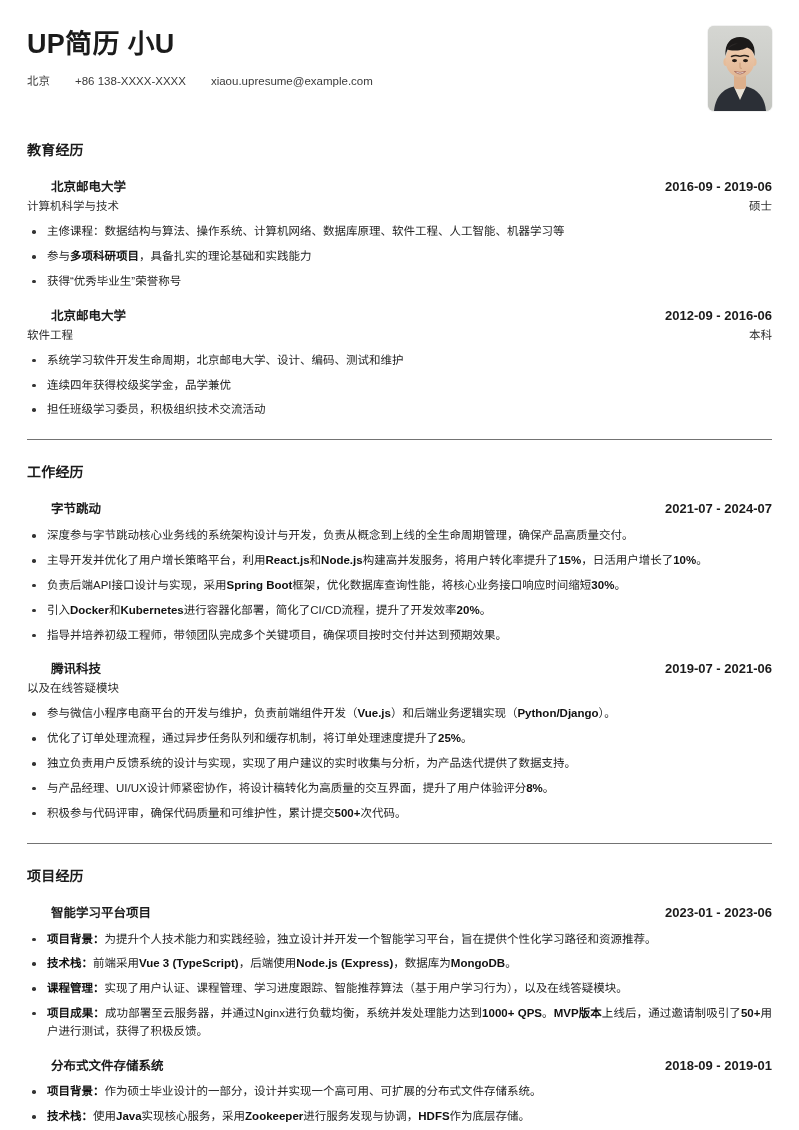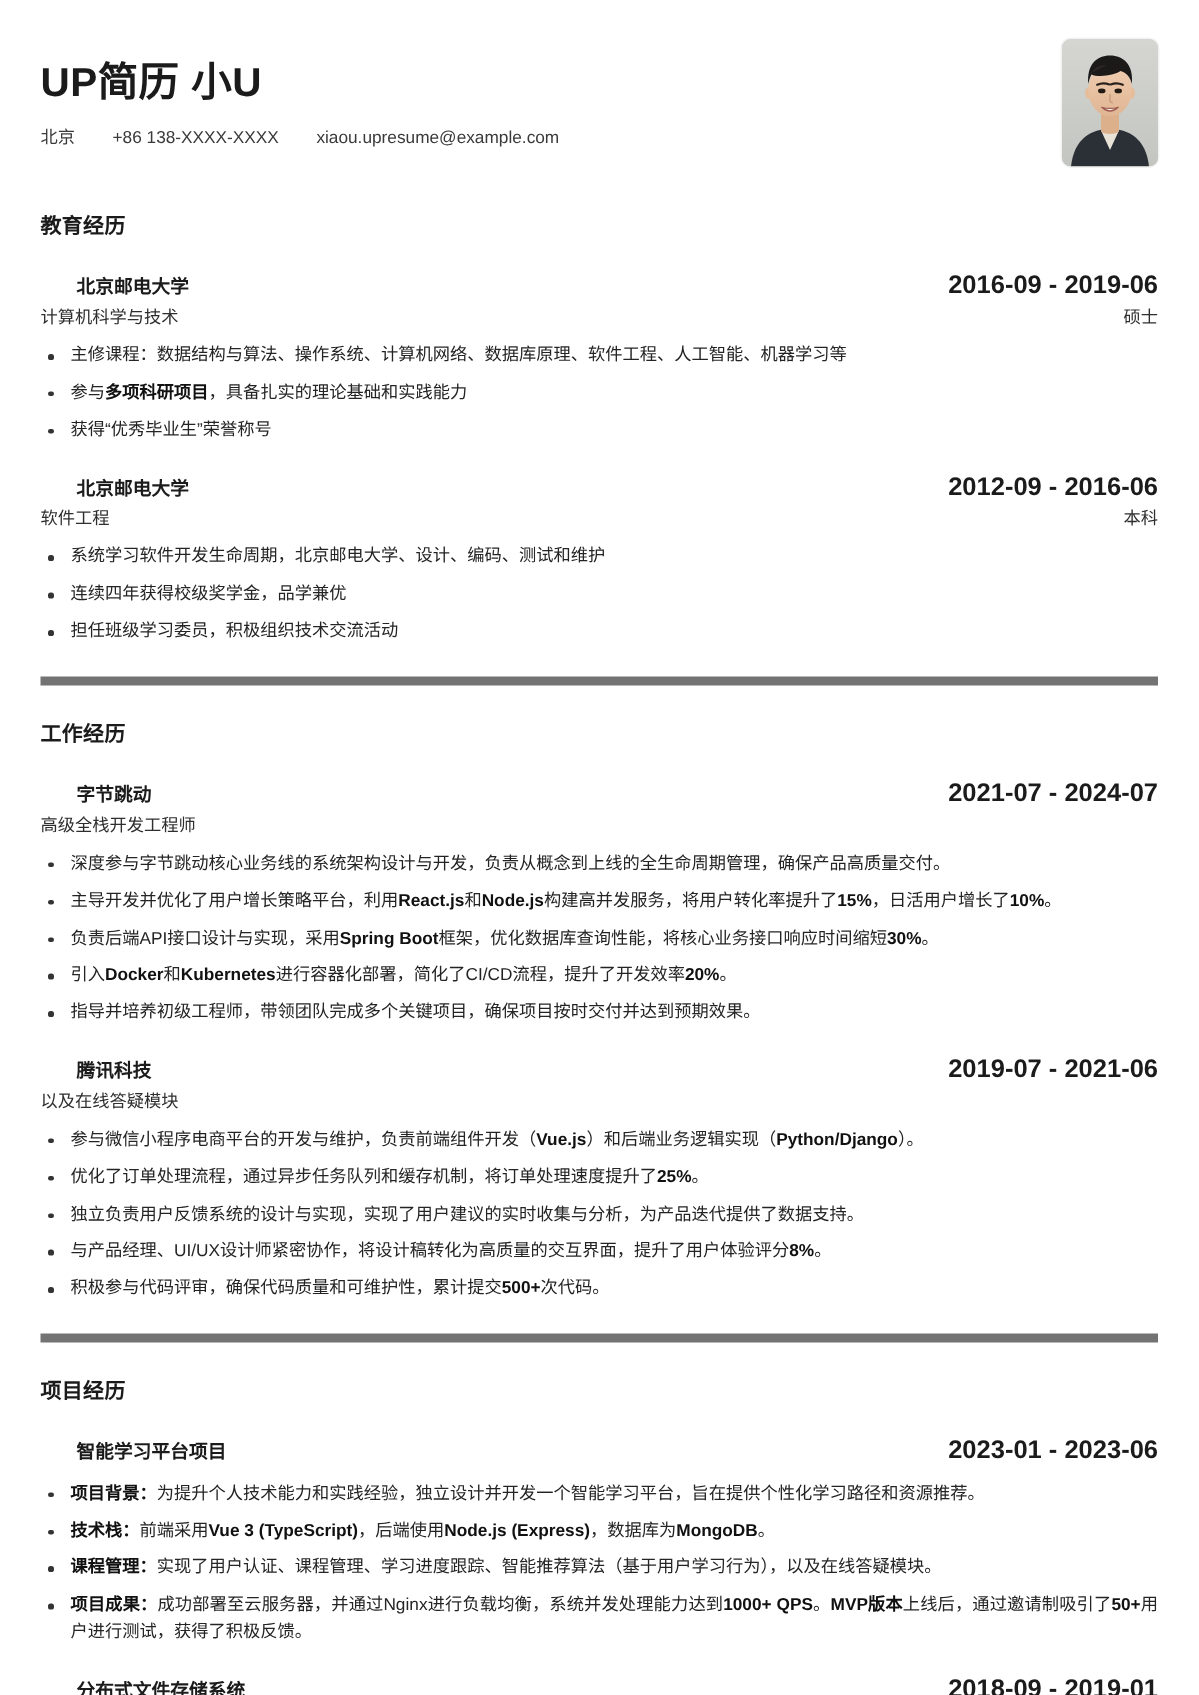--- a/index.html
+++ b/index.html
@@ -21,21 +21,21 @@
     width: 799px;
     min-height: 1130px;
     padding: 26px 27px 10px 27px;
     background: #ffffff;
     position: relative;
   }
 
   
   .header {
     display: flex;
-    align-items: center;
+    align-items: flex-start;
     justify-content: space-between;
     padding-bottom: 4px;
   }
 
   .header-left {
     padding-top: 2px;
     flex: 1 1 auto;
     min-width: 0;
   }
 
@@ -72,21 +72,21 @@
     position: relative;
     box-shadow: 0 0 0 1px rgba(0,0,0,0.05);
   }
 
   .photo-frame svg { display: block; width: 100%; height: 100%; }
 
   
   .section { padding-top: 0; }
 
   .section.with-rule {
-    border-top: 6px solid #737373;
+    border-top: 1px solid #737373;
     margin-top: 20px;
     padding-top: 23px;
   }
 
   .section-title {
     font-size: 14px;
     font-weight: 700;
     color: #1b1b1b;
     line-height: 1.3;
     margin-bottom: 19px;
@@ -108,21 +108,21 @@
   }
 
   .entry-org {
     font-size: 12.5px;
     font-weight: 700;
     color: #1b1b1b;
     line-height: 1.45;
   }
 
   .entry-date {
-    font-size: 17px;
+    font-size: 13px;
     font-weight: 700;
     color: #1b1b1b;
     line-height: 1.45;
     white-space: nowrap;
     text-align: right;
   }
 
   .entry-sub {
     display: flex;
     align-items: baseline;
@@ -271,24 +271,20 @@
           </ul>
         </div>
       </div>
       <div class="section with-rule">
         <div class="section-title">工作经历</div>
         <div class="entry">
           <div class="entry-head">
             <div class="entry-org">字节跳动</div>
             <div class="entry-date">2021-07 - 2024-07</div>
           </div>
-          <div class="entry-sub">
-            <div class="entry-role">高级全栈开发工程师</div>
-            <div class="entry-degree"></div>
-          </div>
           <ul class="bullets">
             <li><span>深度参与字节跳动核心业务线的系统架构设计与开发，负责从概念到上线的全生命周期管理，确保产品高质量交付。</span></li>
             <li><span>主导开发并优化了用户增长策略平台，利用<b>React.js</b>和<b>Node.js</b>构建高并发服务，将用户转化率提升了<b>15%</b>，日活用户增长了<b>10%</b>。</span></li>
             <li><span>负责后端API接口设计与实现，采用<b>Spring Boot</b>框架，优化数据库查询性能，将核心业务接口响应时间缩短<b>30%</b>。</span></li>
             <li><span>引入<b>Docker</b>和<b>Kubernetes</b>进行容器化部署，简化了CI/CD流程，提升了开发效率<b>20%</b>。</span></li>
             <li><span>指导并培养初级工程师，带领团队完成多个关键项目，确保项目按时交付并达到预期效果。</span></li>
           </ul>
         </div>
         <div class="entry">
           <div class="entry-head">

